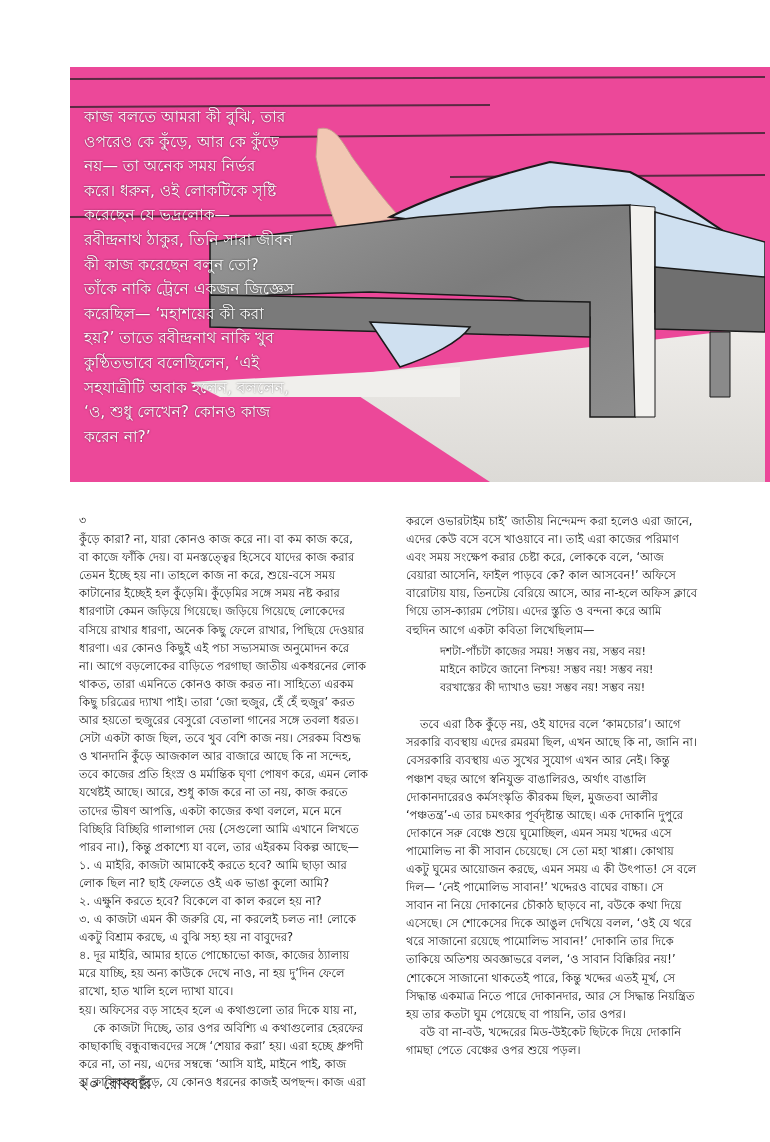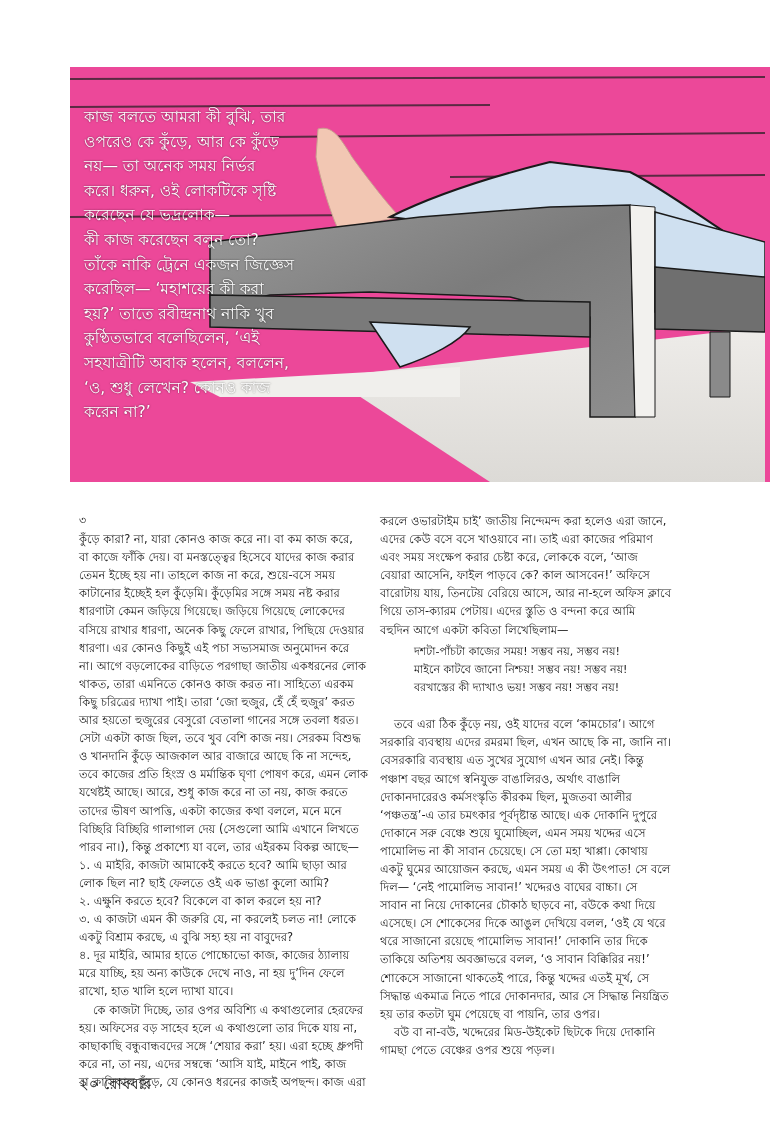--- a/index.html
+++ b/index.html
@@ -17,21 +17,21 @@
     color: #ffffff; font-size: 15.5px; line-height: 24.6px;
     font-family: "DejaVu Sans", sans-serif; z-index: 3;
     text-shadow: 0 0 2px rgba(0,0,0,0.6);
   }
   .pullquote .line { display: block; white-space: nowrap; }
   .col {
     position: absolute; top: 512px; font-size: 11.4px; line-height: 18.1px;
     color: #1b1b1b;
   }
   .col-left { left: 79px; width: 305px; }
-  .col-right { left: 380px; width: 304px; }
+  .col-right { left: 406px; width: 304px; }
   .col .line { display: block; white-space: nowrap; }
   .col .indent { padding-left: 14px; }
   .section-num { font-size: 11px; }
   .poem { margin: 4px 0 8px 34px; font-size: 11px; line-height: 18.2px; }
   .gap { height: 10px; }
   .folio {
     position: absolute; left: 79px; top: 1072px; font-size: 15px; color: #222;
   }
 </style>
 </head>
@@ -77,20 +77,21 @@
     <polygon points="640,265 660,265 660,330 640,330" fill="#8a8a8a" stroke="#1a1a1a" stroke-width="1"></polygon>
 
     <path d="M300,255 L400,260 C390,275 360,290 330,300 Z" fill="#cfe0f0" stroke="#1a1a1a" stroke-width="1.5"></path>
   </svg>
   <div class="pullquote">
     <span class="line">কাজ বলতে আমরা কী বুঝি, তার</span>
     <span class="line">ওপরেও কে কুঁড়ে, আর কে কুঁড়ে</span>
     <span class="line">নয়— তা অনেক সময় নির্ভর</span>
     <span class="line">করে। ধরুন, ওই লোকটিকে সৃষ্টি</span>
     <span class="line">করেছেন যে ভদ্রলোক—</span>
+    <span class="line">রবীন্দ্রনাথ ঠাকুর, তিনি সারা জীবন</span>
     <span class="line">কী কাজ করেছেন বলুন তো?</span>
     <span class="line">তাঁকে নাকি ট্রেনে একজন জিজ্ঞেস</span>
     <span class="line">করেছিল— ‘মহাশয়ের কী করা</span>
     <span class="line">হয়?’ তাতে রবীন্দ্রনাথ নাকি খুব</span>
     <span class="line">কুণ্ঠিতভাবে বলেছিলেন, ‘এই</span>
     <span class="line">সহযাত্রীটি অবাক হলেন, বললেন,</span>
     <span class="line">‘ও, শুধু লেখেন? কোনও কাজ</span>
     <span class="line">করেন না?’</span>
   </div>
 </div>
@@ -116,22 +117,22 @@
   <span class="line">বিচ্ছিরি বিচ্ছিরি গালাগাল দেয় (সেগুলো আমি এখানে লিখতে</span>
   <span class="line">পারব না।), কিন্তু প্রকাশ্যে যা বলে, তার এইরকম বিকল্প আছে—</span>
   <span class="line">১. এ মাইরি, কাজটা আমাকেই করতে হবে? আমি ছাড়া আর</span>
   <span class="line">লোক ছিল না? ছাই ফেলতে ওই এক ভাঙা কুলো আমি?</span>
   <span class="line">২. এক্ষুনি করতে হবে? বিকেলে বা কাল করলে হয় না?</span>
   <span class="line">৩. এ কাজটা এমন কী জরুরি যে, না করলেই চলত না! লোকে</span>
   <span class="line">একটু বিশ্রাম করছে, এ বুঝি সহ্য হয় না বাবুদের?</span>
   <span class="line">৪. দূর মাইরি, আমার হাতে পোচ্চোভো কাজ, কাজের ঠ্যালায়</span>
   <span class="line">মরে যাচ্ছি, হয় অন্য কাউকে দেখে নাও, না হয় দু’দিন ফেলে</span>
   <span class="line">রাখো, হাত খালি হলে দ্যাখা যাবে।</span>
+  <span class="line">হয়। অফিসের বড় সাহেব হলে এ কথাগুলো তার দিকে যায় না,</span>
   <span class="line indent">কে কাজটা দিচ্ছে, তার ওপর অবিশ্যি এ কথাগুলোর হেরফের</span>
-  <span class="line">হয়। অফিসের বড় সাহেব হলে এ কথাগুলো তার দিকে যায় না,</span>
   <span class="line">কাছাকাছি বন্ধুবান্ধবদের সঙ্গে ‘শেয়ার করা’ হয়। এরা হচ্ছে ধ্রুপদী</span>
   <span class="line">করে না, তা নয়, এদের সম্বন্ধে ‘আসি যাই, মাইনে পাই, কাজ</span>
   <span class="line">বা ক্লাসিকাল কুঁড়ে, যে কোনও ধরনের কাজই অপছন্দ। কাজ এরা</span>
 </div>
 
 <div class="col col-right">
   <span class="line">করলে ওভারটাইম চাই’ জাতীয় নিন্দেমন্দ করা হলেও এরা জানে,</span>
   <span class="line">এদের কেউ বসে বসে খাওয়াবে না। তাই এরা কাজের পরিমাণ</span>
   <span class="line">এবং সময় সংক্ষেপ করার চেষ্টা করে, লোককে বলে, ‘আজ</span>
   <span class="line">বেয়ারা আসেনি, ফাইল পাড়বে কে? কাল আসবেন!’ অফিসে</span>

